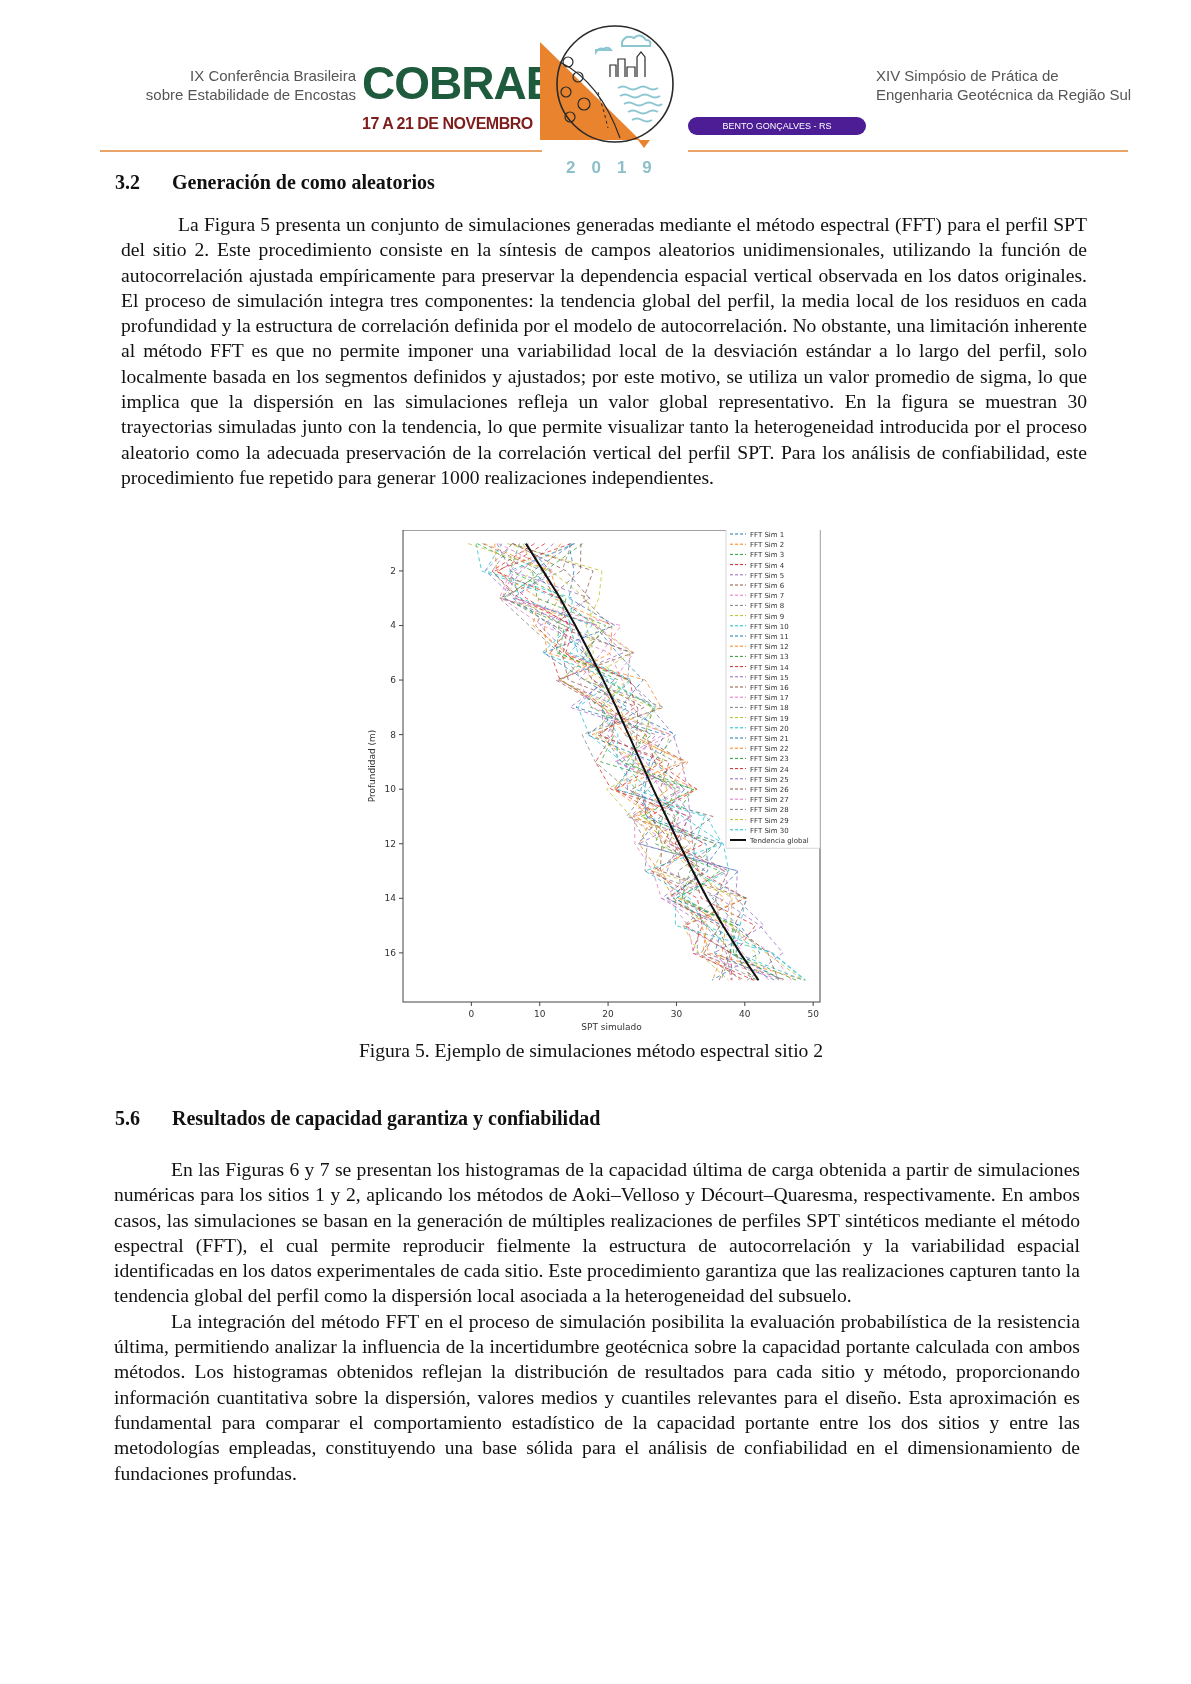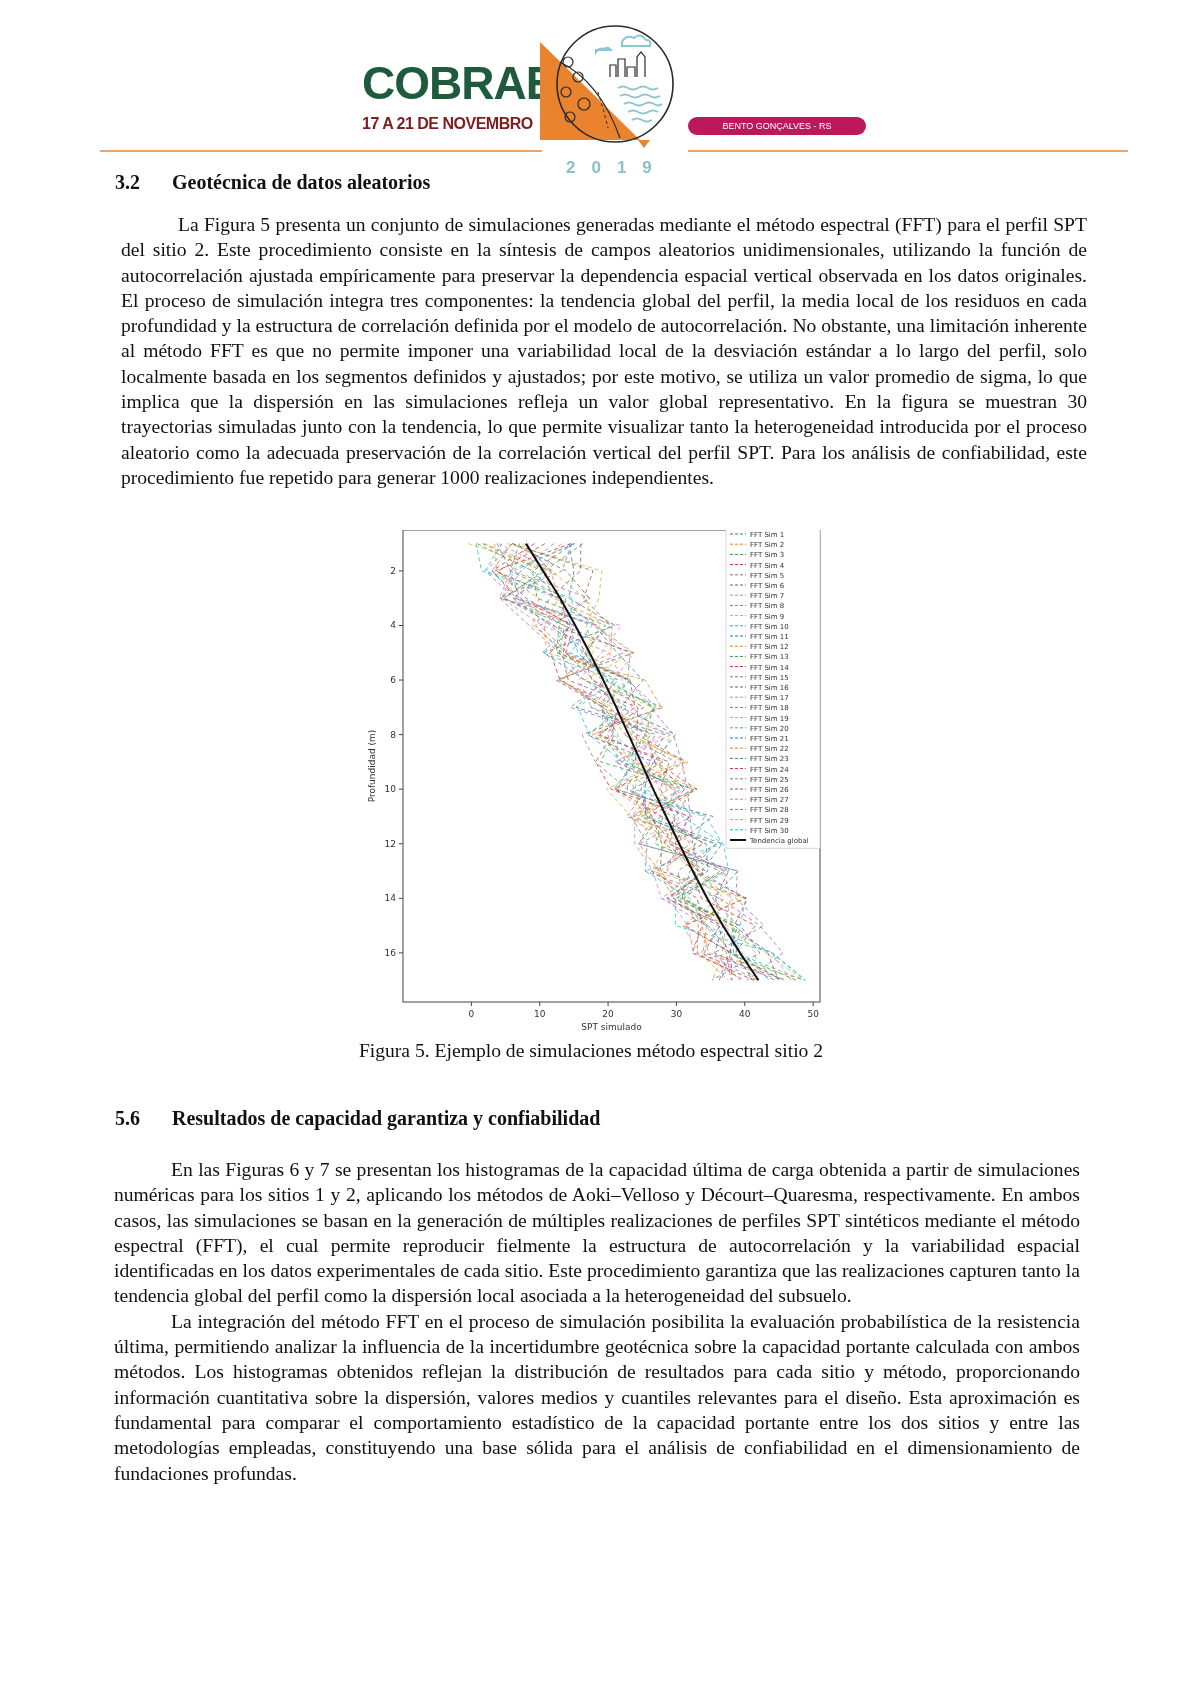--- a/index.html
+++ b/index.html
@@ -4,36 +4,40 @@
 <style>
   html,body{margin:0;padding:0;background:#fff;}
   body{width:1191px;height:1684px;position:relative;overflow:hidden;font-family:"Liberation Serif","DejaVu Serif",serif;color:#111;}
   .header{position:absolute;left:0;top:0;width:1191px;height:180px;}
   .hl-left{position:absolute;left:120px;top:66px;width:236px;text-align:right;font-family:"Liberation Sans",sans-serif;font-size:15px;line-height:19px;color:#555;}
   .cobrae{position:absolute;left:362px;top:60px;font-family:"Liberation Sans",sans-serif;font-weight:bold;font-size:46px;line-height:46px;color:#1e5a3c;letter-spacing:-1px;}
   .dates{position:absolute;left:362px;top:115px;font-family:"Liberation Sans",sans-serif;font-weight:bold;font-size:16px;color:#7f1d1d;letter-spacing:-0.5px;}
   .logo{position:absolute;left:540px;top:22px;width:150px;height:150px;}
   .geosul{position:absolute;left:688px;top:60px;font-family:"Liberation Sans",sans-serif;font-weight:bold;font-size:46px;line-height:46px;color:#e07b28;letter-spacing:-1px;}
   .hl-right{position:absolute;left:876px;top:66px;font-family:"Liberation Sans",sans-serif;font-size:15px;line-height:19px;color:#555;}
-  .bento{position:absolute;left:688px;top:117px;width:178px;height:18px;border-radius:9px;background:#be185d;color:#fff;font-family:"Liberation Sans",sans-serif;font-size:9px;line-height:18px;text-align:center;}
+  .bento{position:absolute;left:688px;top:117px;width:178px;height:18px;border-radius:9px;background:#4c1d95;color:#fff;font-family:"Liberation Sans",sans-serif;font-size:9px;line-height:18px;text-align:center;}
   .rule-l{position:absolute;left:100px;top:150px;width:442px;height:2px;background:#e9a46a;}
   .rule-r{position:absolute;left:688px;top:150px;width:440px;height:2px;background:#e9a46a;}
   .year{position:absolute;left:566px;top:158px;font-family:"Liberation Sans",sans-serif;font-weight:bold;font-size:17px;color:#8cbfc9;letter-spacing:16px;}
   .h2{position:absolute;left:115px;font-weight:bold;font-size:20px;line-height:24px;}
   .h2 .num{display:inline-block;width:57px;}
   .para{position:absolute;left:114px;width:966px;font-size:19.6px;line-height:25.3px;text-align:justify;text-align-last:left;}
   .para p{margin:0;text-indent:57px;}
   .fig{position:absolute;left:360px;top:530px;width:470px;height:510px;}
   .caption{position:absolute;left:0;width:1182px;top:1040px;text-align:center;font-size:19.6px;}
   svg text{font-family:"DejaVu Sans",sans-serif;}
 </style>
 </head>
 <body>
 
 <div class="header">
+  <div class="hl-left">
+    <div>IX Conferência Brasileira</div>
+    <div>sobre Estabilidade de Encostas</div>
+  </div>
   <div class="cobrae">COBRAE</div>
   <div class="dates">17 A 21 DE NOVEMBRO</div>
 
   <svg class="logo" viewBox="0 0 150 150">
     <polygon points="0,20 0,118 100,118" fill="#e9832e"></polygon>
     <polygon points="98,118 110,118 104,126" fill="#e9832e"></polygon>
     <circle cx="75" cy="62" r="58" fill="none" stroke="#2a2a2a" stroke-width="1.6"></circle>
     <path d="M20,40 Q60,60 80,116" fill="none" stroke="#2a2a2a" stroke-width="1.2"></path>
     <g fill="none" stroke="#2a2a2a" stroke-width="1.2">
       <circle cx="28" cy="40" r="5"></circle>
@@ -48,28 +52,32 @@
       <path d="M80,74 q5,-3 10,0 t10,0 t10,0 t10,0"></path>
       <path d="M84,82 q5,-3 10,0 t10,0 t10,0 t8,0"></path>
       <path d="M88,90 q5,-3 10,0 t10,0 t10,0"></path>
       <path d="M92,98 q5,-3 10,0 t10,0"></path>
       <path d="M82,20 q4,-8 12,-4 q6,-6 12,2 q6,0 4,6 h-28z"></path>
       <path d="M56,30 q3,-5 8,-3 q4,-3 7,1 h-15z"></path>
     </g>
     <path d="M58,70 l6,20 l4,16" fill="none" stroke="#2a2a2a" stroke-width="1" stroke-dasharray="3,3"></path>
   </svg>
 
+  <div class="hl-right">
+    <div>XIV Simpósio de Prática de</div>
+    <div>Engenharia Geotécnica da Região Sul</div>
+  </div>
   <div class="bento">BENTO GONÇALVES - RS</div>
   <div class="rule-l"></div>
   <div class="rule-r"></div>
   <div class="year">2019</div>
 </div>
 
 <div class="h2" style="top:170px;">
-  <span class="num">3.2</span><span>Geotécnica de datos aleatorios</span>
+  <span class="num">3.2</span><span>Generación de como aleatorios</span>
 </div>
 <div class="para" style="top:212px;margin-left:7px;">
   <p>La Figura 5 presenta un conjunto de simulaciones generadas mediante el método espectral (FFT) para el perfil SPT del sitio 2. Este procedimiento consiste en la síntesis de campos aleatorios unidimensionales, utilizando la función de autocorrelación ajustada empíricamente para preservar la dependencia espacial vertical observada en los datos originales. El proceso de simulación integra tres componentes: la tendencia global del perfil, la media local de los residuos en cada profundidad y la estructura de correlación definida por el modelo de autocorrelación. No obstante, una limitación inherente al método FFT es que no permite imponer una variabilidad local de la desviación estándar a lo largo del perfil, solo localmente basada en los segmentos definidos y ajustados; por este motivo, se utiliza un valor promedio de sigma, lo que implica que la dispersión en las simulaciones refleja un valor global representativo. En la figura se muestran 30 trayectorias simuladas junto con la tendencia, lo que permite visualizar tanto la heterogeneidad introducida por el proceso aleatorio como la adecuada preservación de la correlación vertical del perfil SPT. Para los análisis de confiabilidad, este procedimiento fue repetido para generar 1000 realizaciones independientes.</p>
 </div>
 
 <svg class="fig" id="fig5" viewBox="0 0 470 510">
     <rect x="43" y="0" width="417" height="472" fill="#fff" stroke="#444" stroke-width="1"></rect>
     <line x1="111.36065573770492" x2="111.36065573770492" y1="472" y2="476" stroke="#444"></line>
     <text x="111.36065573770492" y="487" font-size="9" text-anchor="middle" fill="#333">0</text>
     <line x1="179.72131147540983" x2="179.72131147540983" y1="472" y2="476" stroke="#444"></line>

